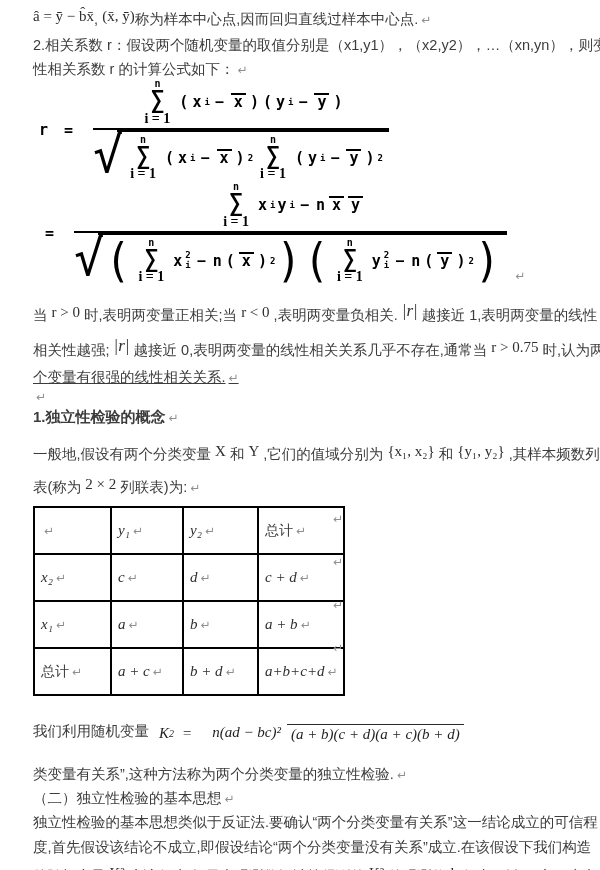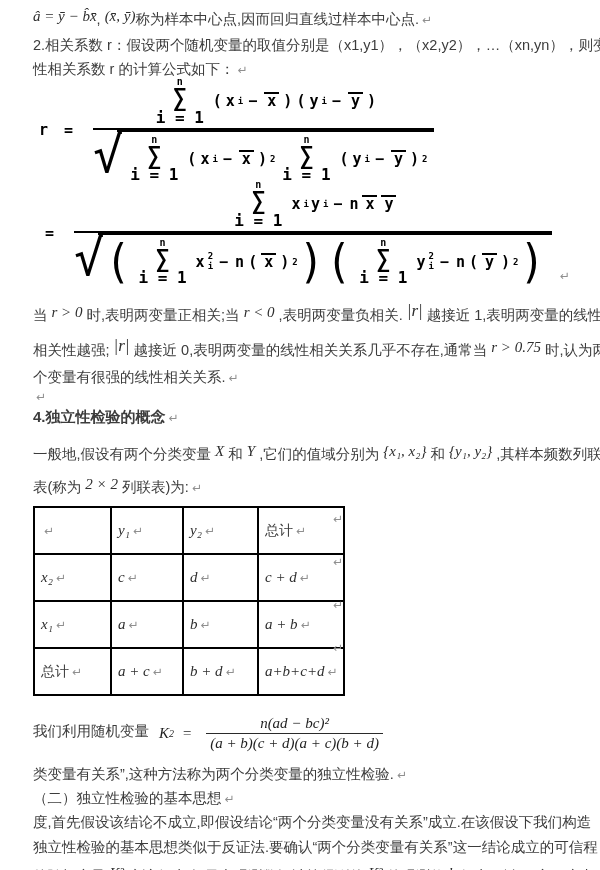--- a/index.html
+++ b/index.html
@@ -5,33 +5,33 @@
   html,body{margin:0;padding:0;background:#fff;}
   .page{
     width:600px;height:870px;box-sizing:border-box;
     padding:5px 30px 0 33px;overflow:hidden;background:#fff;
     font-family:"Liberation Sans","DejaVu Sans",sans-serif;
     font-size:14.5px;color:#3c3c3c;
   }
   .ln{white-space:nowrap;}
   
   .seg-t{color:#3c3c3c;}
-  .seg-m{font-family:"Liberation Serif","DejaVu Serif",serif;font-style:italic;
+  .seg-m{font-family:"Liberation Serif","DejaVu Serif",serif;
          font-size:15px;color:#2e2e2e;position:relative;top:-3px;}
   .seg-ab{font-family:"Liberation Serif","DejaVu Serif",serif;font-style:italic;
           font-size:17px;color:#2e2e2e;position:relative;top:-4px;}
   .seg-p,.pmark{color:#8f8f8f;font-size:12px;margin-left:3px;font-style:normal;
       font-family:"DejaVu Sans",sans-serif;font-weight:normal;}
   
   .p-intro{height:28px;line-height:28px;}
   .p2 .ln{height:24px;line-height:24px;}
   .p3{margin-top:8px;}
   .p3 .l0{height:38px;line-height:44px;}
   .p3 .l1{height:34px;line-height:38px;}
-  .p3 .l2{height:24px;line-height:24px;}
+  .p3 .l2{height:24px;line-height:24px;text-decoration:underline;}
   .blank{height:15px;line-height:15px;}
   .h7{height:24px;line-height:26px;font-weight:bold;font-size:15px;color:#222;}
   .p8 .l0{height:42px;line-height:52px;}
   .p8 .l1{height:32px;line-height:34px;}
   
   .bigformula{display:flex;align-items:center;
       font-family:"DejaVu Sans Mono","Liberation Mono",monospace;
       font-weight:bold;color:#000;font-size:15px;}
   .f1{height:94px;margin:2px 0 0 4px;}
   .f2{height:104px;margin:4px 0 0 4px;}
@@ -39,21 +39,21 @@
   .feq{margin:0 8px;}
   .frac{display:inline-flex;flex-direction:column;align-items:center;margin-left:12px;}
   .frac .num{display:flex;align-items:center;padding:0 10px 2px;}
   .frac .den{display:flex;align-items:flex-start;border-top:2px solid #000;padding-top:0px;}
   .radix{font-size:50px;line-height:44px;font-weight:normal;margin-right:-6px;
          transform:translateY(3px);}
   .radicand{display:flex;align-items:center;border-top:2px solid #000;padding:3px 6px 0;}
   .fsum{display:inline-flex;flex-direction:column;align-items:center;margin:0 7px;line-height:1;}
   .fsum .st{font-size:10px;}
   .fsum .ss{font-size:24px;line-height:.95;}
-  .fsum .sb{font-size:16px;}
+  .fsum .sb{font-size:14px;font-family:Liberation Serif, serif;}
   .tok{margin:0 2px;}
   .wide{margin:0 5px;}
   .fsub{font-size:9px;vertical-align:-5px;margin-left:1px;}
   .fsup{font-size:9px;vertical-align:7px;margin-left:1px;}
   .fovl{display:inline-block;border-top:2px solid #000;padding:0 3px;line-height:1.05;margin:0 2px;}
   .stk{display:inline-flex;flex-direction:column;align-items:flex-start;font-size:9px;
        line-height:1.1;vertical-align:-5px;margin:0 1px;}
   .bp{font-size:42px;font-weight:normal;line-height:40px;transform:scaleY(1.08);margin:0 1px;}
   .fpm{align-self:flex-end;margin:0 0 2px 8px;}
   
@@ -65,21 +65,21 @@
         font-size:15px;color:#2e2e2e;}
   td.ct-cn{font-size:14px;color:#3c3c3c;font-style:normal;}
   .rowmark{position:absolute;left:300px;color:#8f8f8f;font-size:12px;}
   
   .pk{margin-top:5px;}
   .kline{display:flex;align-items:center;height:60px;}
   .kline .ktext{line-height:20px;}
   .kf{display:inline-flex;align-items:center;font-family:"Liberation Serif","DejaVu Serif",serif;
       font-style:italic;color:#1f1f1f;font-size:15px;margin:0 10px -4px 10px;}
   .kf sup{font-size:10px;font-style:italic;}
-  .kfrac{display:inline-flex;flex-direction:column;align-items:center;margin-left:6px;}
+  .kfrac{display:inline-flex;flex-direction:row;align-items:center;margin-left:6px;}
   .knum{padding:0 6px 1px;}
   .kden{border-top:1.5px solid #2a2a2a;padding:1px 4px 0;}
   .pk .l2{height:24px;line-height:26px;}
   .psub2{height:24px;line-height:26px;}
   .pfinal .ln{height:25px;line-height:27px;}
   .pfinal .lk{height:30px;line-height:34px;}
 </style>
 </head>
 <body>
 
@@ -211,21 +211,21 @@
   </div>
 
   <div class="p3">
     <div class="ln l0"><span class="seg-t">当 </span><span class="seg-m">r &gt; 0</span><span class="seg-t"> 时,表明两变量正相关;当 </span><span class="seg-m">r &lt; 0</span><span class="seg-t"> ,表明两变量负相关. </span><span class="seg-ab">|r|</span><span class="seg-t"> 越接近 1,表明两变量的线性</span></div>
     <div class="ln l1"><span class="seg-t">相关性越强; </span><span class="seg-ab">|r|</span><span class="seg-t"> 越接近 0,表明两变量的线性相关关系几乎不存在,通常当 </span><span class="seg-m">r &gt; 0.75</span><span class="seg-t"> 时,认为两</span></div>
     <div class="ln l2"><span class="seg-t">个变量有很强的线性相关关系.</span><span class="seg-p">↵</span></div>
   </div>
 
   <div class="blank ln"><span class="seg-p">↵</span></div>
 
-  <div class="h7 ln"><span class="seg-t">4.独立性检验的概念</span><span class="seg-p">↵</span></div>
+  <div class="h7 ln"><span class="seg-t">1.独立性检验的概念</span><span class="seg-p">↵</span></div>
 
   <div class="p8">
     <div class="ln l0"><span class="seg-t">一般地,假设有两个分类变量 </span><span class="seg-m">X</span><span class="seg-t"> 和 </span><span class="seg-m">Y</span><span class="seg-t"> ,它们的值域分别为 </span><span class="seg-m">{x₁, x₂}</span><span class="seg-t"> 和 </span><span class="seg-m">{y₁, y₂}</span><span class="seg-t"> ,其样本频数列联</span></div>
     <div class="ln l1"><span class="seg-t">表(称为 </span><span class="seg-m">2 × 2</span><span class="seg-t"> 列联表)为:</span><span class="seg-p">↵</span></div>
   </div>
 
   <div class="tablewrap">
     <table class="ct">
       <tbody>
           <tr>
@@ -272,19 +272,19 @@
           <span class="kden">(a + b)(c + d)(a + c)(b + d)</span>
         </span>
       </span>
     </div>
     <div class="ln l2"><span class="seg-t">类变量有关系”,这种方法称为两个分类变量的独立性检验.</span><span class="seg-p">↵</span></div>
   </div>
 
   <div class="psub2 ln"><span class="seg-t">（二）独立性检验的基本思想</span><span class="seg-p">↵</span></div>
 
   <div class="pfinal">
+    <div class="ln"><span class="seg-t">独立性检验的基本思想类似于反证法.要确认“两个分类变量有关系”这一结论成立的可信程</span></div>
     <div class="ln"><span class="seg-t">度,首先假设该结论不成立,即假设结论“两个分类变量没有关系”成立.在该假设下我们构造</span></div>
-    <div class="ln"><span class="seg-t">独立性检验的基本思想类似于反证法.要确认“两个分类变量有关系”这一结论成立的可信程</span></div>
     <div class="ln lk"><span class="seg-t">的随机变量 </span><span class="seg-m">K²</span><span class="seg-t"> 应该很小,如果由观测数据计算得到的 </span><span class="seg-m">K²</span><span class="seg-t"> 的观测值 </span><span class="seg-m">k</span><span class="seg-t"> 很大,则在一定程度上</span></div>
 
   </div>
 
 </div>
 
 </body></html>

